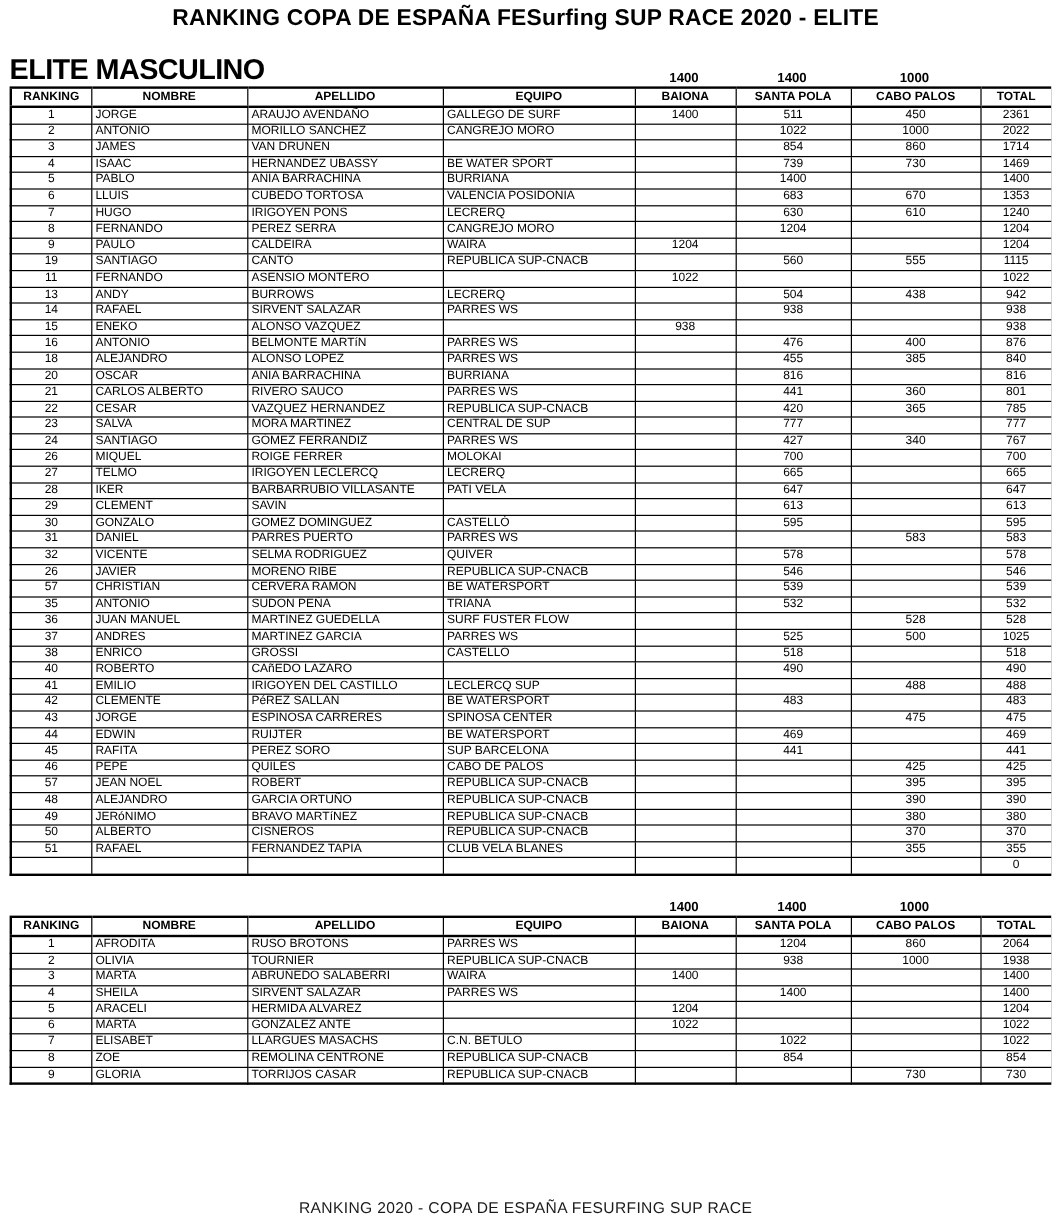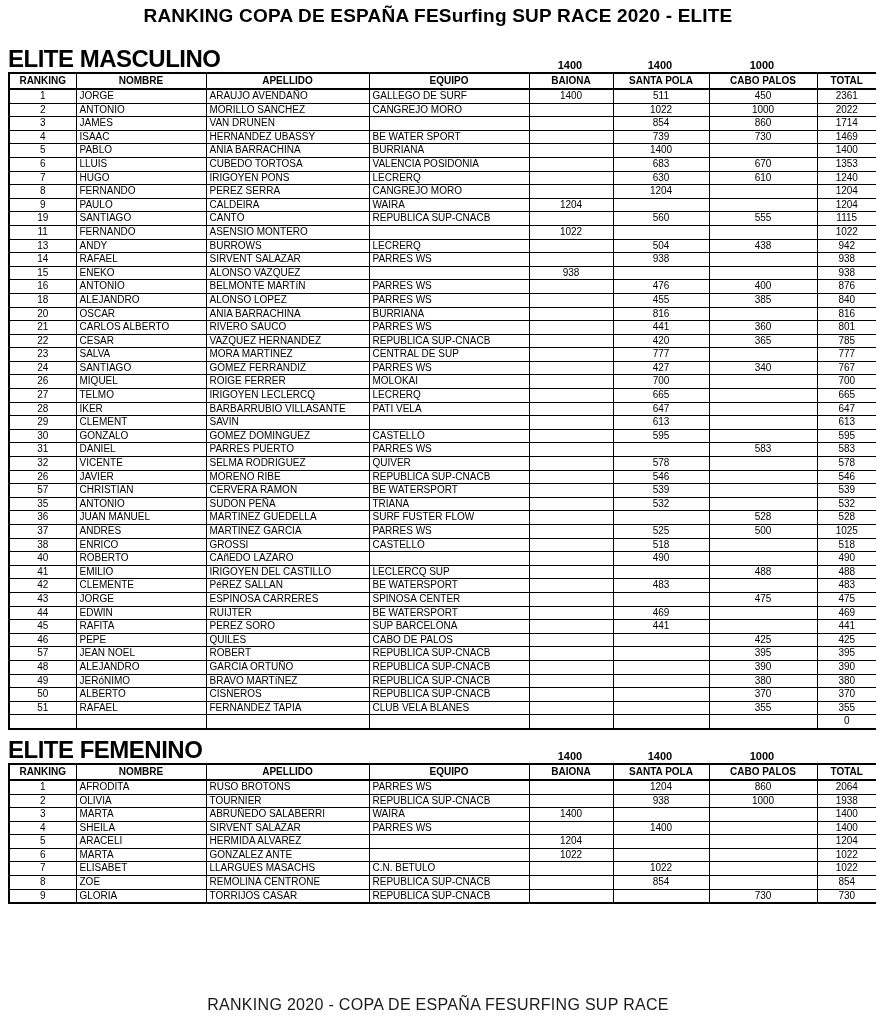--- a/index.html
+++ b/index.html
@@ -82,21 +82,21 @@
     overflow: hidden;
   }
   table.ranking-table td.c { text-align: center; padding: 0 1px; }
   table.ranking-table td.l { text-align: left; }
   .page-footer {
     position: absolute;
     left: 0;
     right: 0;
     bottom: 10px;
     text-align: center;
-    font-size: 16px;
+    font-size: 13px;
     color: #1a1a1a;
     letter-spacing: 0.3px;
   }
 </style>
 </head>
 <body>
 
 <div class="page">
 
   <div class="page-title">RANKING COPA DE ESPAÑA FESurfing SUP RACE 2020 - ELITE</div>
@@ -620,21 +620,20 @@
           <td class="l"></td>
           <td class="c"></td>
           <td class="c"></td>
           <td class="c"></td>
           <td class="c">0</td>
         </tr>
       </tbody>
   </table>
 
   <div class="section-header second">
-    <span class="section-heading">ELITE FEMENINO</span>
     <table class="points-table">
       <colgroup>
         <col style="width:67px">
           <col style="width:130px">
           <col style="width:163px">
           <col style="width:160px">
         <col style="width:84px">
           <col style="width:96px">
           <col style="width:108px">
           <col style="width:60px">

